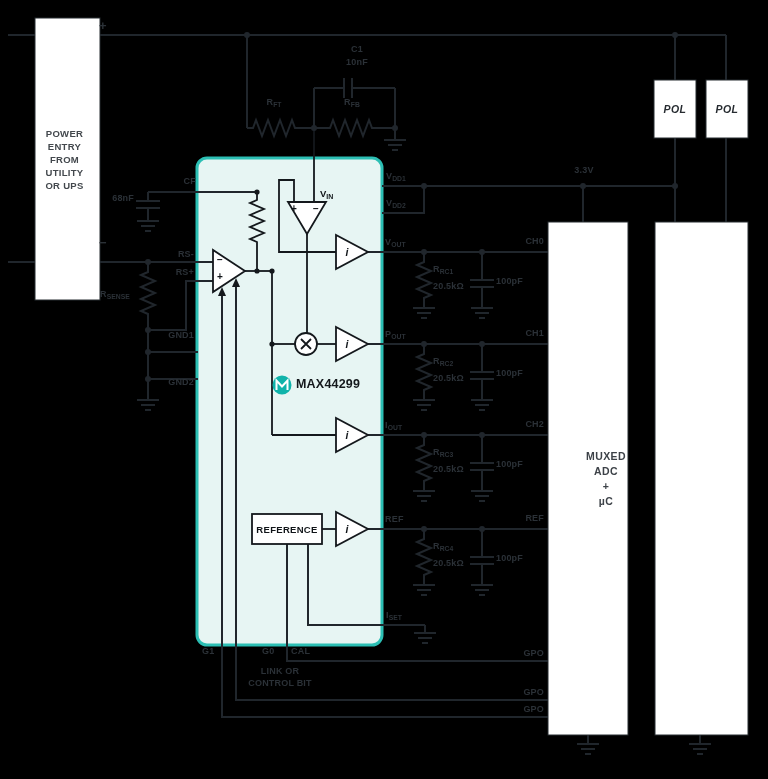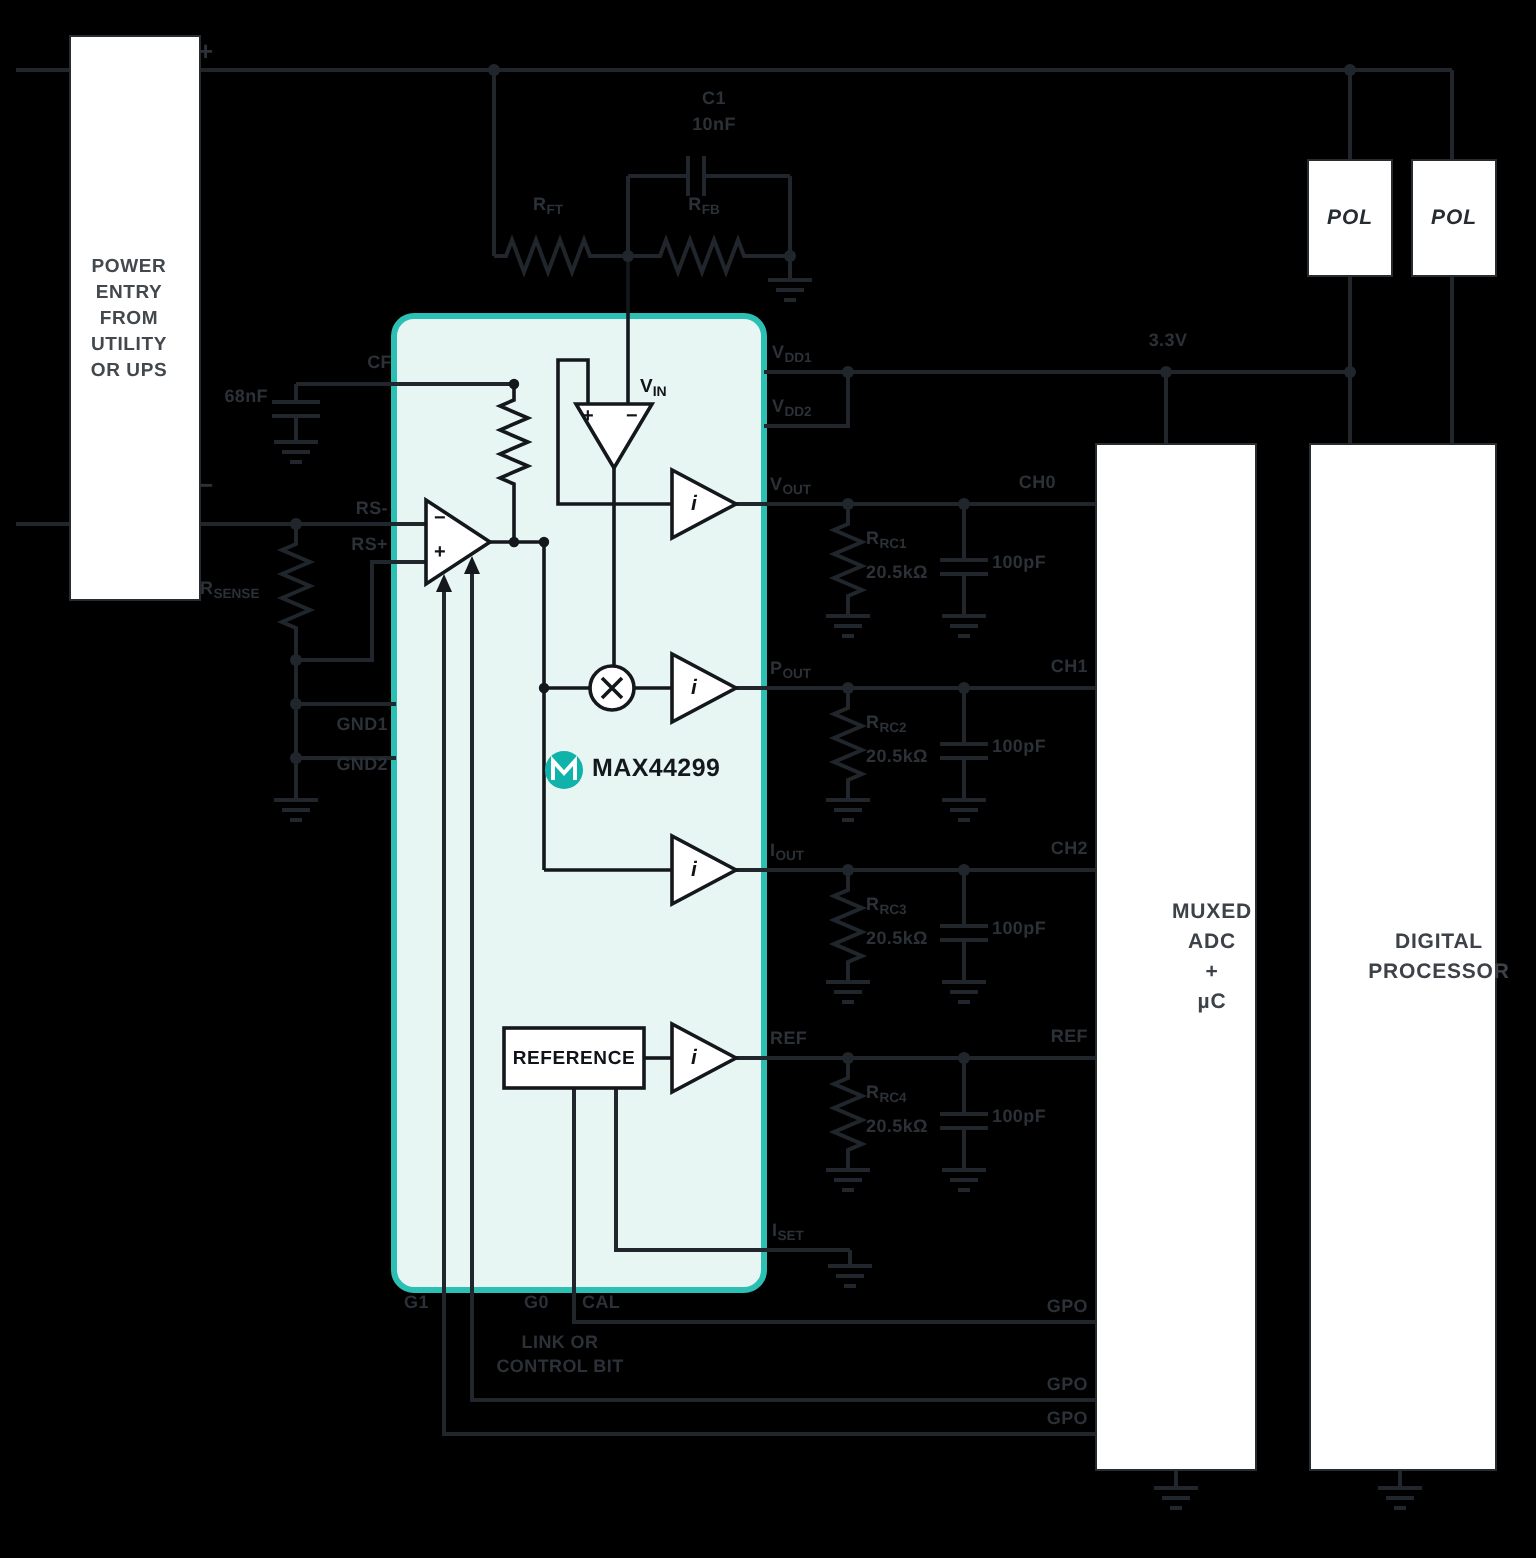--- a/index.html
+++ b/index.html
@@ -182,21 +182,21 @@
 <div class="lbl center" style="left:337px;top:57px;width:40px;">10nF</div>
 <div class="lbl center" style="left:254px;top:97px;width:40px;"><span>R</span><sub>FT</sub></div>
 <div class="lbl center" style="left:332px;top:97px;width:40px;"><span>R</span><sub>FB</sub></div>
 
 <div class="lbl right" style="left:170px;top:176px;width:26px;">CF</div>
 <div class="lbl right" style="left:98px;top:193px;width:36px;">68nF</div>
 
 <div class="lbl" style="left:100px;top:289px;"><span>R</span><sub>SENSE</sub></div>
 <div class="lbl right" style="left:158px;top:249px;width:36px;">RS-</div>
 <div class="lbl right" style="left:158px;top:267px;width:36px;">RS+</div>
-<div class="lbl right" style="left:152px;top:357px;width:42px;">GND1</div>
+<div class="lbl right" style="left:152px;top:330px;width:42px;">GND1</div>
 <div class="lbl right" style="left:152px;top:366px;width:42px;margin-top:11px;">GND2</div>
 
 <div class="chiplbl" style="left:320px;top:188px;"><span>V</span><sub>IN</sub></div>
 <div class="ampsign" style="left:291px;top:204px;">+</div>
 <div class="ampsign" style="left:313px;top:204px;">−</div>
 <div class="ampsign" style="left:217px;top:255px;">−</div>
 <div class="ampsign" style="left:217px;top:272px;">+</div>
 <div class="chipname" style="left:296px;top:377px;">MAX44299</div>
 <div class="refname" style="left:252px;top:514px;width:70px;height:30px;">REFERENCE</div>
 <div class="buf-i" style="left:341px;top:246px;">i</div>
@@ -207,21 +207,21 @@
 <div class="lbl" style="left:386px;top:171px;"><span>V</span><sub>DD1</sub></div>
 <div class="lbl" style="left:386px;top:198px;"><span>V</span><sub>DD2</sub></div>
 <div class="lbl center" style="left:566px;top:165px;width:36px;">3.3V</div>
 <div class="poltext" style="left:654px;top:80px;width:42px;height:58px;">POL</div>
 <div class="poltext" style="left:706px;top:80px;width:42px;height:58px;">POL</div>
 
 <div class="lbl" style="left:385px;top:237px;"><span>V</span><sub>OUT</sub></div>
 <div class="lbl" style="left:433px;top:264px;"><span>R</span><sub>RC1</sub></div>
 <div class="lbl" style="left:433px;top:281px;">20.5kΩ</div>
 <div class="lbl" style="left:496px;top:276px;">100pF</div>
-<div class="lbl right" style="left:492px;top:236px;width:36px;">CH0</div>
+<div class="lbl right" style="left:508px;top:236px;width:36px;">CH0</div>
 
 <div class="lbl" style="left:385px;top:329px;"><span>P</span><sub>OUT</sub></div>
 <div class="lbl" style="left:433px;top:356px;"><span>R</span><sub>RC2</sub></div>
 <div class="lbl" style="left:433px;top:373px;">20.5kΩ</div>
 <div class="lbl" style="left:496px;top:368px;">100pF</div>
 <div class="lbl right" style="left:508px;top:328px;width:36px;">CH1</div>
 
 <div class="lbl" style="left:385px;top:420px;"><span>I</span><sub>OUT</sub></div>
 <div class="lbl" style="left:433px;top:447px;"><span>R</span><sub>RC3</sub></div>
 <div class="lbl" style="left:433px;top:464px;">20.5kΩ</div>
@@ -241,16 +241,14 @@
 <div class="lbl center pre note" style="left:225px;top:665px;width:110px;">LINK OR
 CONTROL BIT</div>
 <div class="lbl right" style="left:512px;top:648px;width:32px;">GPO</div>
 <div class="lbl right" style="left:512px;top:687px;width:32px;">GPO</div>
 <div class="lbl right" style="left:512px;top:704px;width:32px;">GPO</div>
 
 <div class="boxtext pre" style="left:548px;top:222px;width:80px;height:513px;">MUXED
 ADC
 +
 µC</div>
-<div class="boxtext pre" style="left:655px;top:222px;width:93px;height:513px;">DIGITAL
-PROCESSOR</div>
 
 </div>
 
 </body></html>

